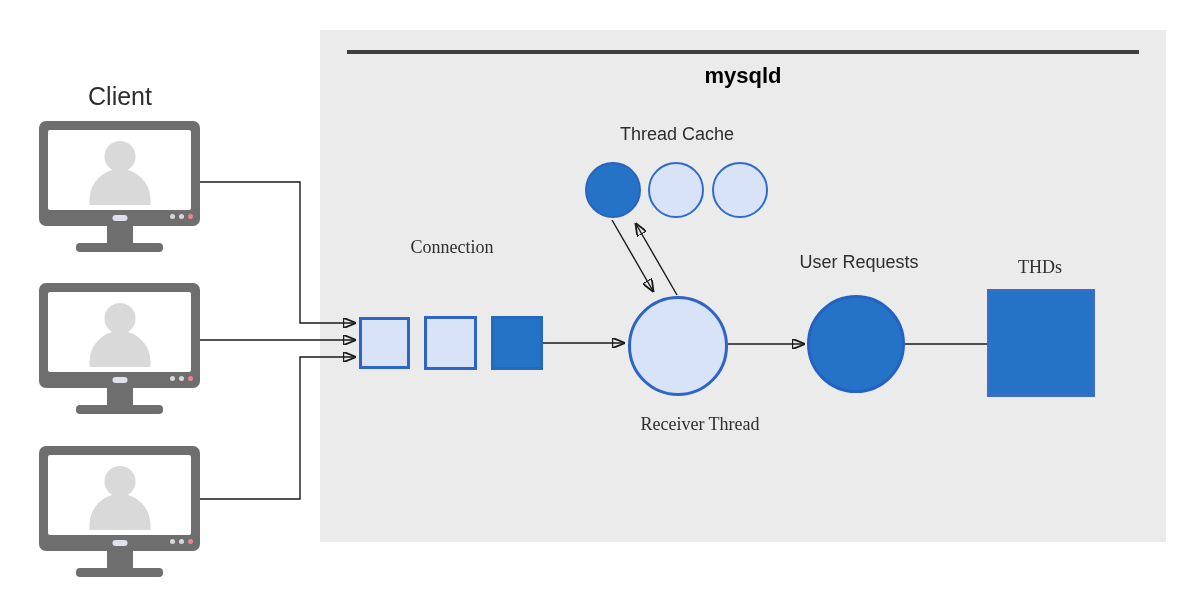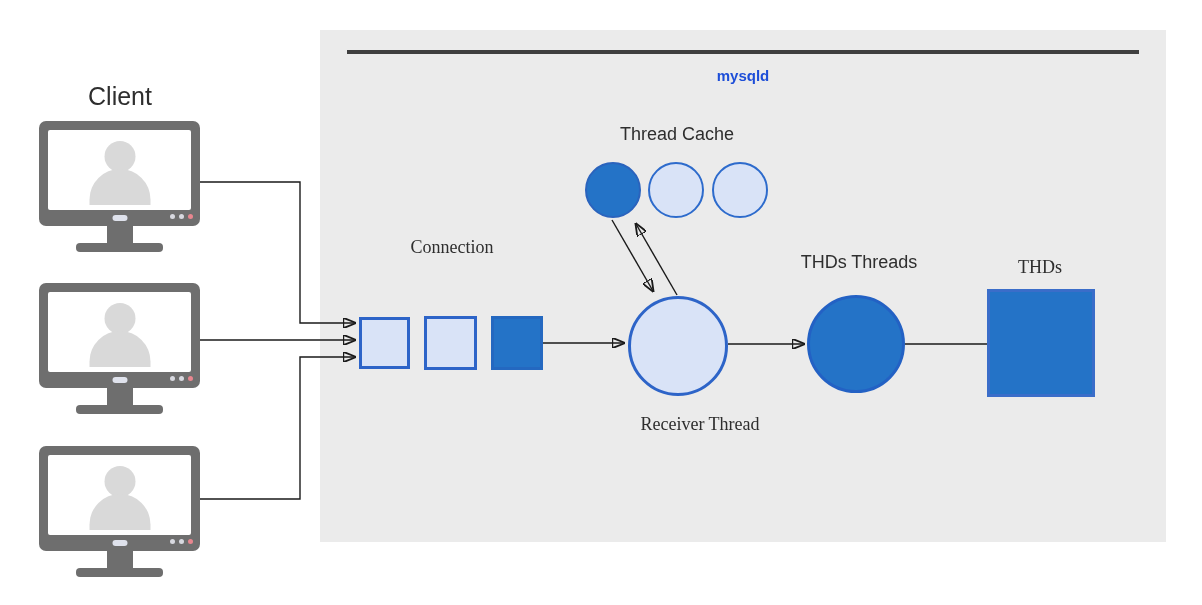--- a/index.html
+++ b/index.html
@@ -8,21 +8,21 @@
     background:#ffffff;
     font-family:"Liberation Sans", sans-serif;
     color:#2e2e2e;
   }
   .abs { position:absolute; }
   .label { text-align:center; font-size:18px; line-height:22px; white-space:nowrap; }
 
   
   #panel { left:320px; top:30px; width:846px; height:512px; background:#ebebeb; }
   #title-rule { left:347px; top:50px; width:792px; height:4px; background:#3f3f3f; }
-  #panel-title { left:320px; top:65px; width:846px; text-align:center; font-weight:bold; font-size:15px; color:#1d4ed8; }
+  #panel-title { left:320px; top:65px; width:846px; text-align:center; font-weight:bold; font-size:22px; color:#000000; }
 
   
   #tc-label { left:577px; top:123px; width:200px; }
   .tc-circle { width:56px; height:56px; border-radius:50%; box-sizing:border-box; top:162px; }
   .tc-dark  { background:#2473c7; border:2px solid #2a63bd; }
   .tc-light { background:#d9e3f7; border:2px solid #2d6bcc; }
   #tc1 { left:585px; } #tc2 { left:648px; } #tc3 { left:712px; }
 
   
   #cr-label { left:352px; top:234px; width:200px; line-height:27px;font-family:Liberation Serif, serif; }
@@ -148,18 +148,18 @@
     <div>Connection</div>
   </div>
   <div id="q1" class="abs q-slot"></div>
   <div id="q2" class="abs q-slot"></div>
   <div id="q3" class="abs q-slot"></div>
 
   <div id="receiver-circle" class="abs"></div>
   <div id="receiver-label" class="abs label">Receiver Thread</div>
 
   <div id="user-circle" class="abs"></div>
-  <div id="user-label" class="abs label">THDs Threads</div>
+  <div id="user-label" class="abs label">User Requests</div>
 
   <div id="thds-box" class="abs"></div>
   <div id="thds-label" class="abs label">THDs</div>
 
 </div>
 
 </body></html>

